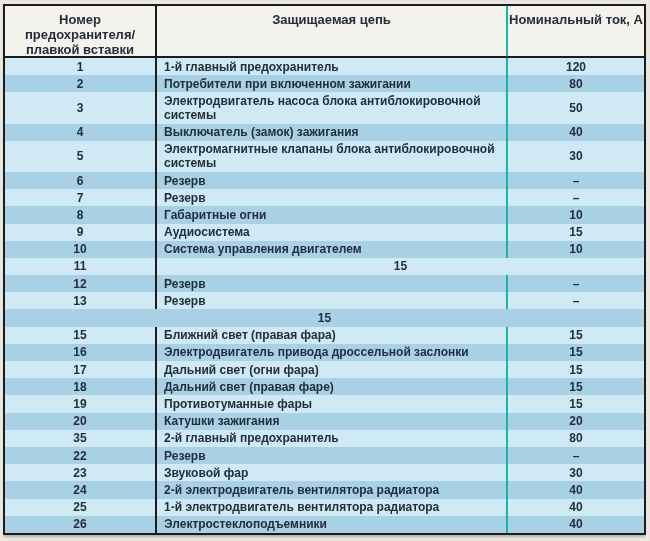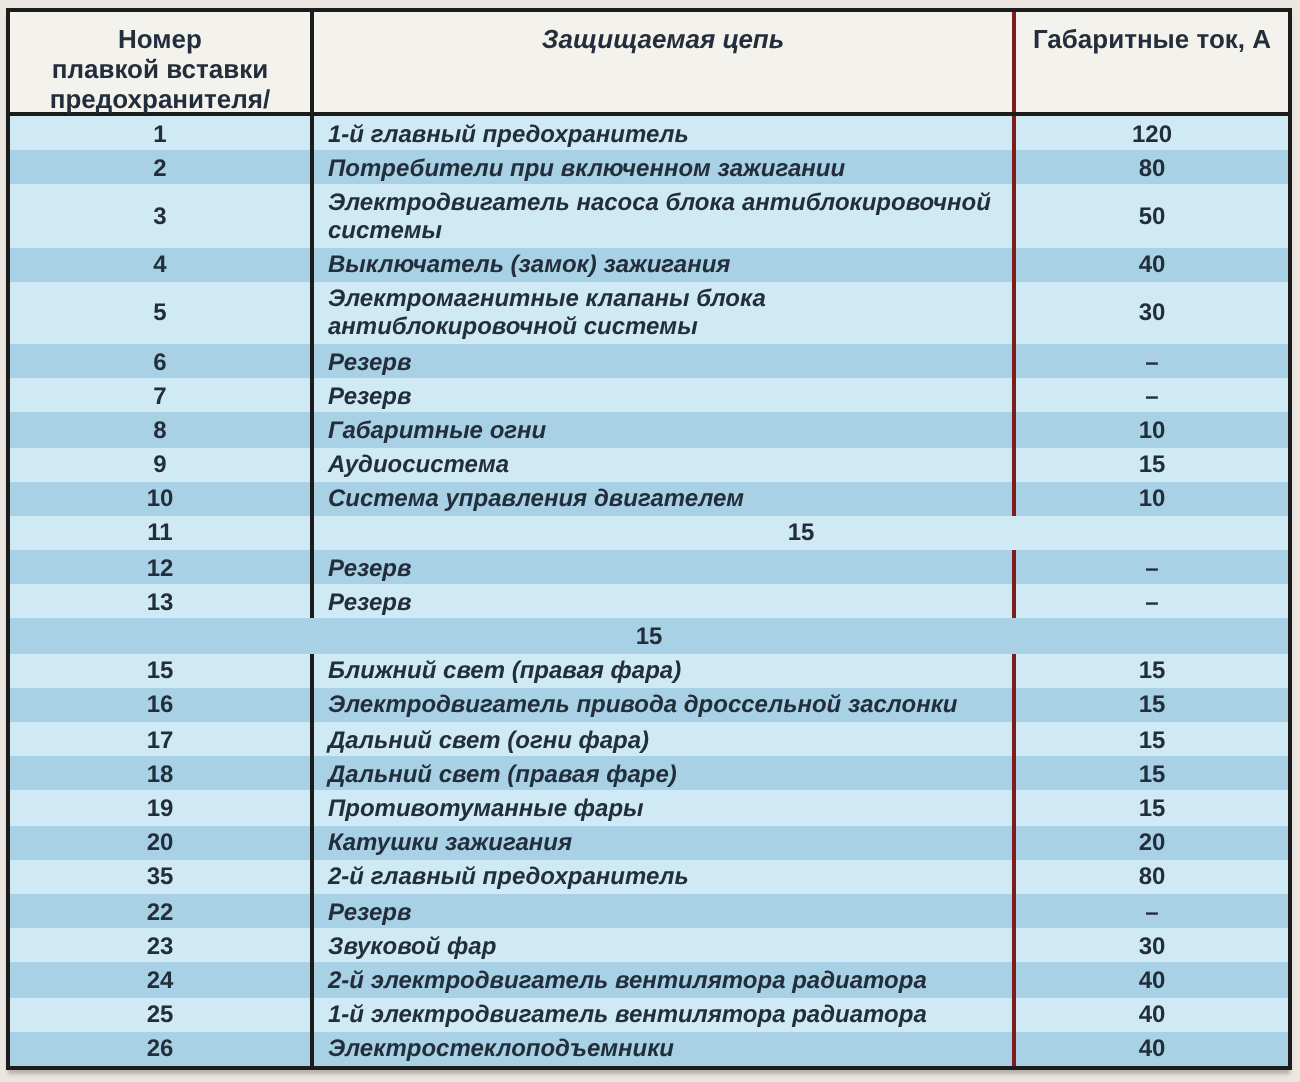--- a/index.html
+++ b/index.html
@@ -50,25 +50,24 @@
   .row.dark  { background: #a8d1e5; }
   .cell { display: flex; align-items: center; }
   .col1 {
     width: 152px; flex: 0 0 152px;
     border-right: 2px solid #1c1c1c;
     justify-content: center;
     text-align: center;
   }
   .col2 {
     width: 351px; flex: 0 0 351px;
-    border-right: 2px solid #7f1d1d;
+    border-right: 2px solid #14b8a6;
     padding-left: 7px;
     justify-content: flex-start;
     text-align: left;
-    font-style: italic;
   }
   .col3 {
     flex: 1 1 auto;
     justify-content: center;
     text-align: center;
   }
   .header-cell {
     flex-direction: column;
     justify-content: flex-start;
     padding-top: 6px;
@@ -77,28 +76,28 @@
   .header-cell.col2 { padding-left: 0; }
 </style>
 </head>
 <body>
 
 <div class="page">
   <div class="fuse-table">
     <div class="header-row">
       <div class="cell col1 header-cell">
         <div>Номер</div>
+        <div>предохранителя/</div>
         <div>плавкой вставки</div>
-        <div>предохранителя/</div>
       </div>
       <div class="cell col2 header-cell">
         <div>Защищаемая цепь</div>
       </div>
       <div class="cell col3 header-cell">
-        <div>Габаритные ток, А</div>
+        <div>Номинальный ток, А</div>
       </div>
     </div>
     <div class="tbody" id="rows">
   <div class="row light">
     <div class="cell col1">1</div>
     <div class="cell col2">1-й главный предохранитель</div>
     <div class="cell col3">120</div>
   </div>
 
   <div class="row dark">

